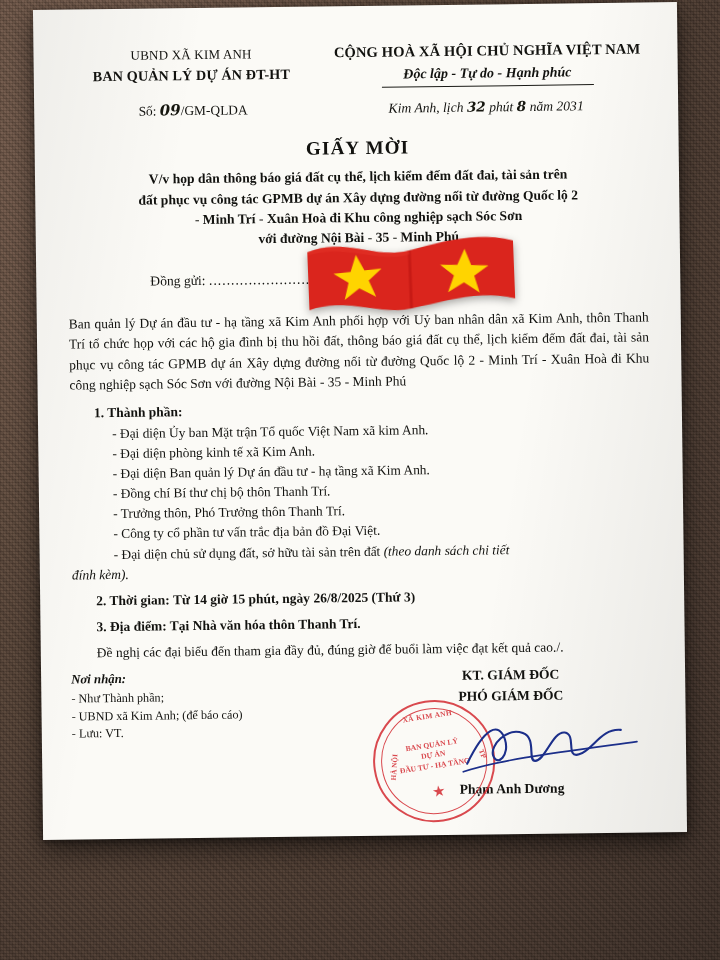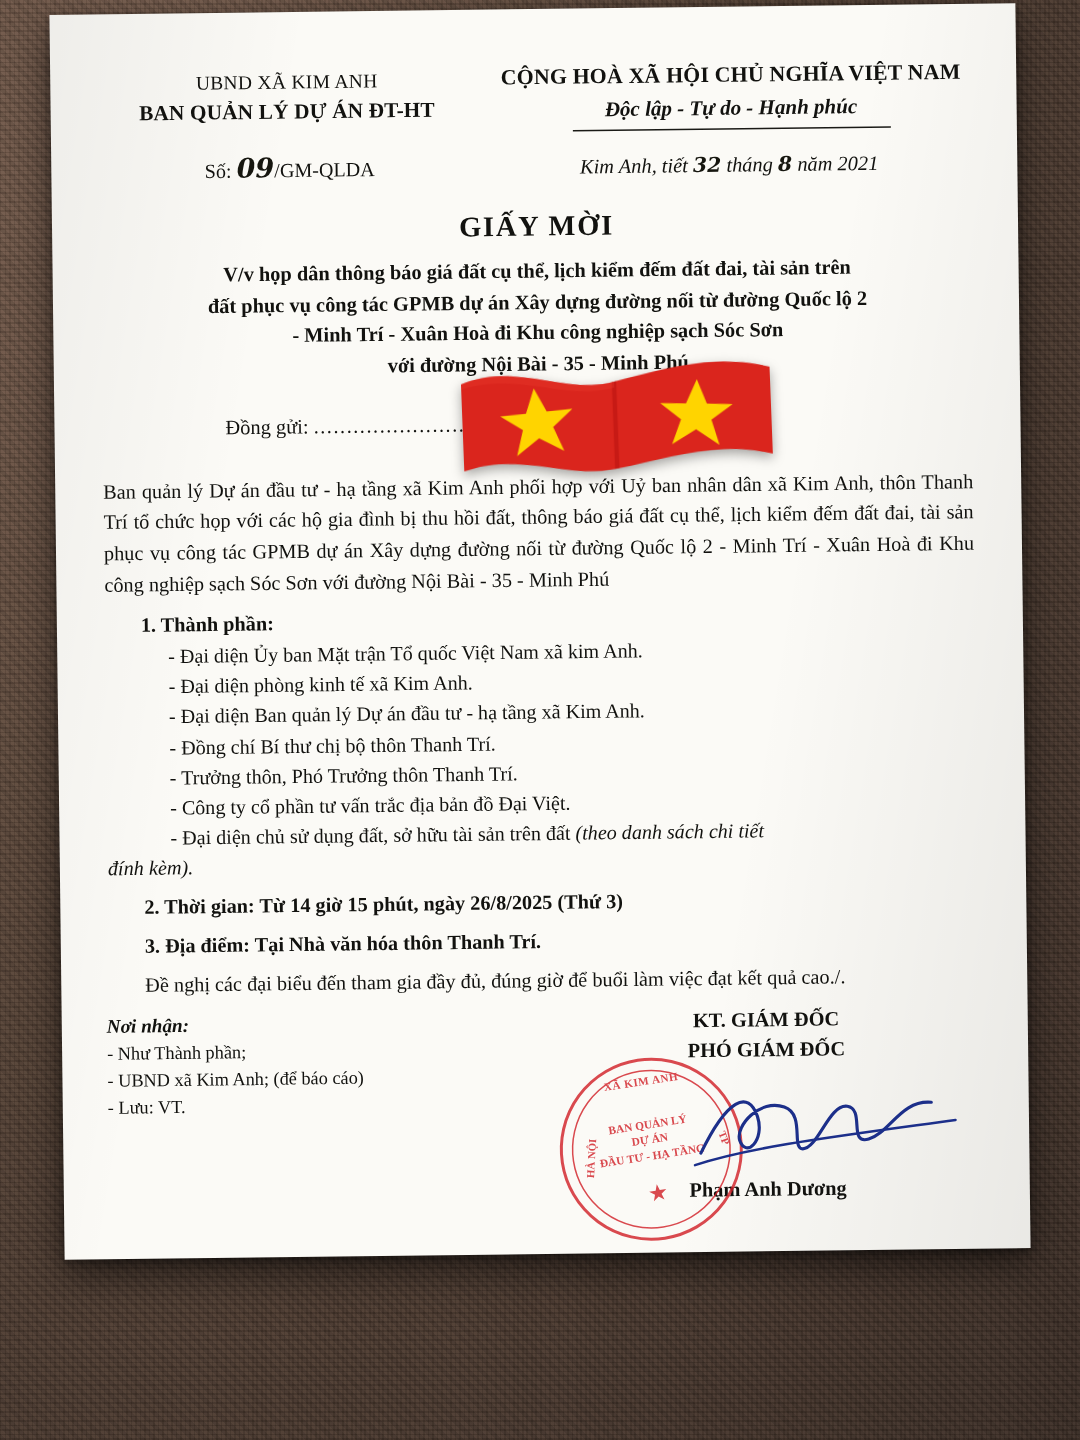--- a/index.html
+++ b/index.html
@@ -92,21 +92,21 @@
   .numline {
     display: flex;
     align-items: baseline;
     margin-top: 10px;
   }
   .num {
     width: 44%;
     text-align: center;
     font-size: 13.4px;
   }
-  .num .hand { font-size: 18px; }
+  .num .hand { font-size: 15px; }
   .place {
     width: 56%;
     text-align: center;
     font-style: italic;
     font-size: 13.6px;
   }
   .hand {
     font-family: "DejaVu Serif", serif;
     font-style: italic;
     font-weight: bold;
@@ -283,26 +283,26 @@
         <div class="motto-rule"></div>
       </div>
     </div>
 
     <div class="numline">
       <div class="num">
         <span>Số:</span>
         <span class="hand">09</span><span>/GM-QLDA</span>
       </div>
       <div class="place">
-        <span>Kim Anh, tiết</span>
+        <span>Kim Anh, lịch</span>
         <span class="hand">32</span>
-        <span>tháng</span>
+        <span>phút</span>
         <span class="hand">8</span>
         <span>năm</span>
-        <span>2021</span>
+        <span>2031</span>
       </div>
     </div>
 
     <div class="title">GIẤY MỜI</div>
     <div class="subtitle">
       <div>V/v họp dân thông báo giá đất cụ thể, lịch kiểm đếm đất đai, tài sản trên</div>
       <div>đất phục vụ công tác GPMB dự án Xây dựng đường nối từ đường Quốc lộ 2</div>
       <div>- Minh Trí - Xuân Hoà đi Khu công nghiệp sạch Sóc Sơn</div>
       <div>với đường Nội Bài - 35 - Minh Phú</div>
     </div>

